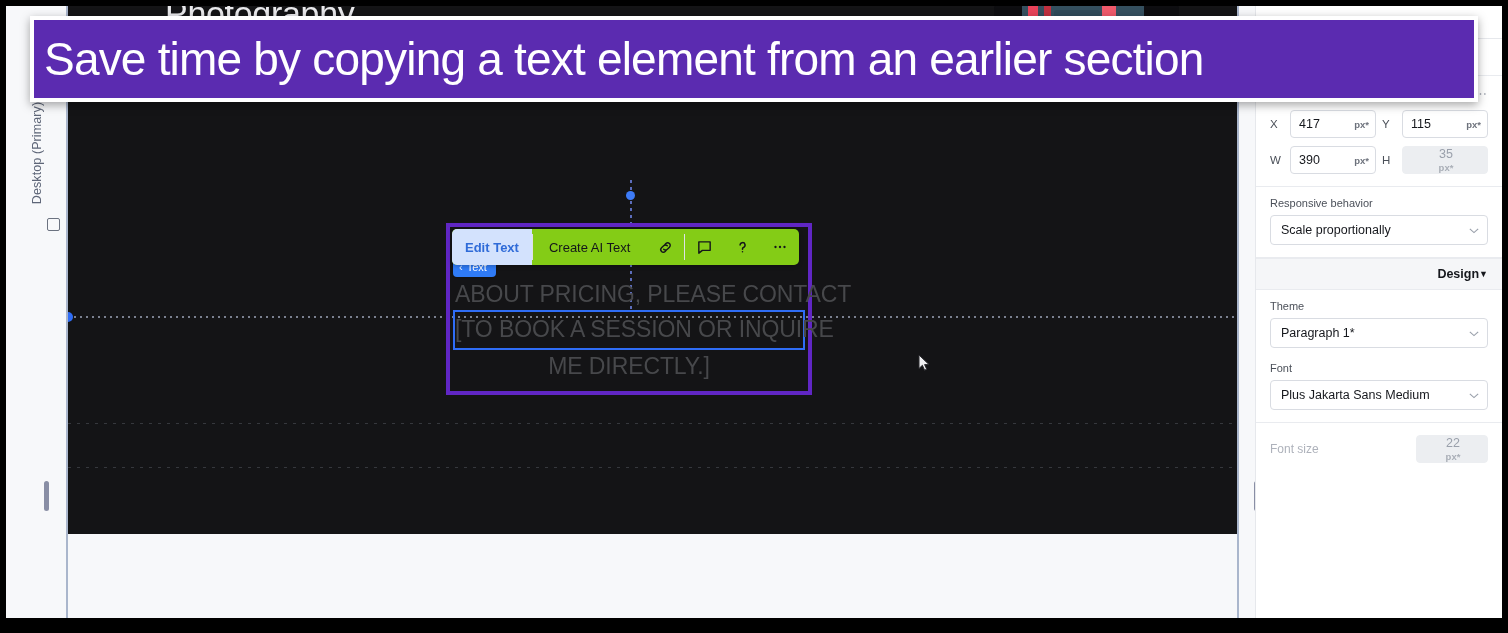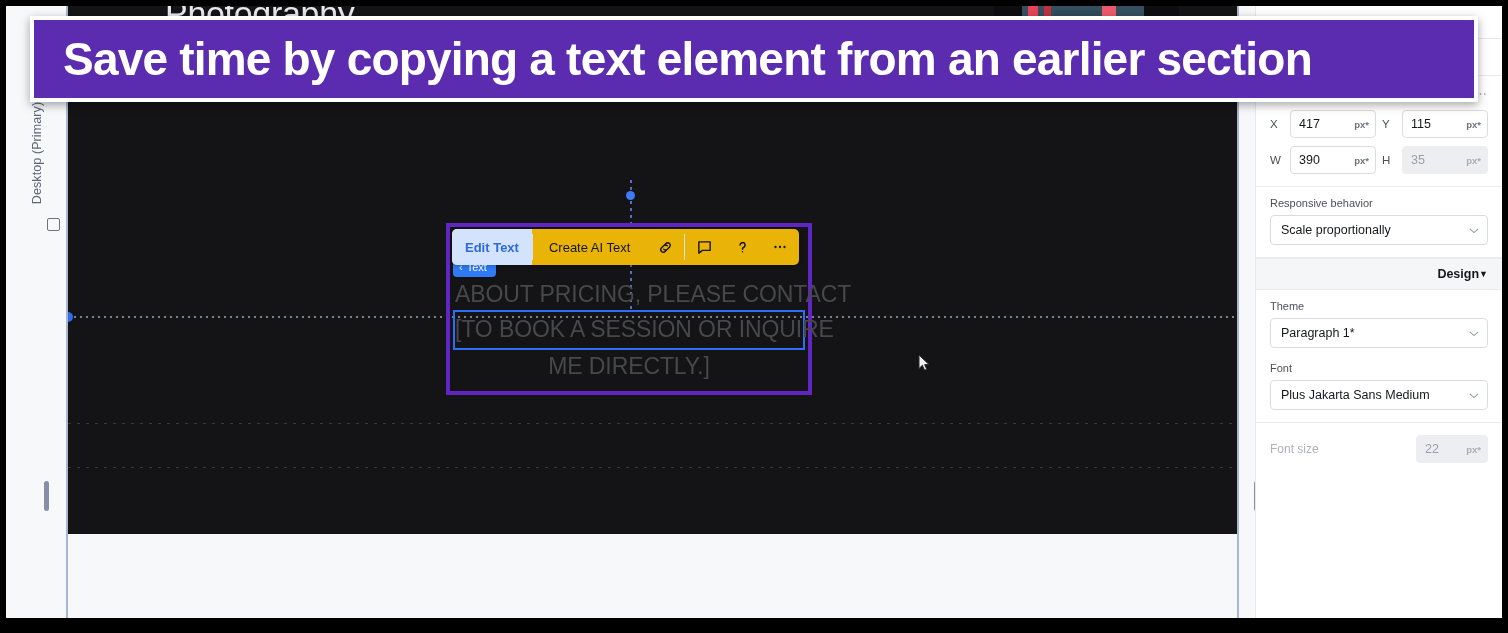--- a/index.html
+++ b/index.html
@@ -195,21 +195,21 @@
   }
 
   
   .float-toolbar {
     position: absolute;
     left: 384px;
     top: 137px;
     height: 36px;
     display: flex;
     align-items: stretch;
-    background: #eab308;
+    background: #84cc16;
     border-radius: 5px;
     box-shadow: 0 1px 4px rgba(0,0,0,.28);
     overflow: hidden;
     font-size: 13px;
   }
   .tb-group {
     display: flex;
     align-items: center;
   }
   .tb-sep {
@@ -383,20 +383,21 @@
     display: flex;
     align-items: center;
     justify-content: space-between;
     padding: 0 6px 0 8px;
     background: #fff;
     cursor: text;
   }
   .num-field.disabled {
     background: #eceef1;
     border-color: #eceef1;
+    flex-direction: column;
   }
   .num-val {
     font-size: 12.5px;
     color: #16181d;
   }
   .num-field.disabled .num-val { color: #9aa0ab; }
   .num-unit {
     font-size: 9.5px;
     color: #6d727c;
     font-weight: bold;
@@ -462,22 +463,22 @@
     background: #5b2bb0;
     border: 4px solid #ffffff;
     box-sizing: border-box;
     display: flex;
     align-items: center;
     box-shadow: 0 3px 9px rgba(0,0,0,.35);
   }
   .banner-text {
     color: #ffffff;
     font-size: 46px;
-    font-weight: bold;
-    padding-left: 29px;
+    font-weight: normal;
+    padding-left: 10px;
     letter-spacing: -0.8px;
     white-space: nowrap;
     font-family: "Liberation Sans", sans-serif;
   }
 </style>
 </head>
 <body>
 
 <div id="app">
   <div class="editor-shell">

